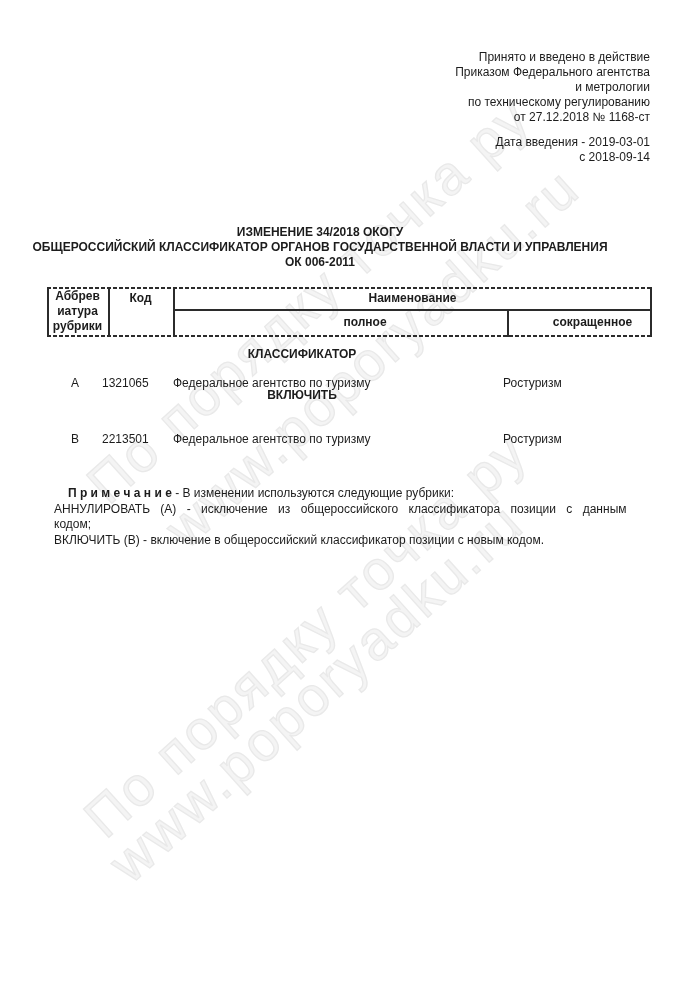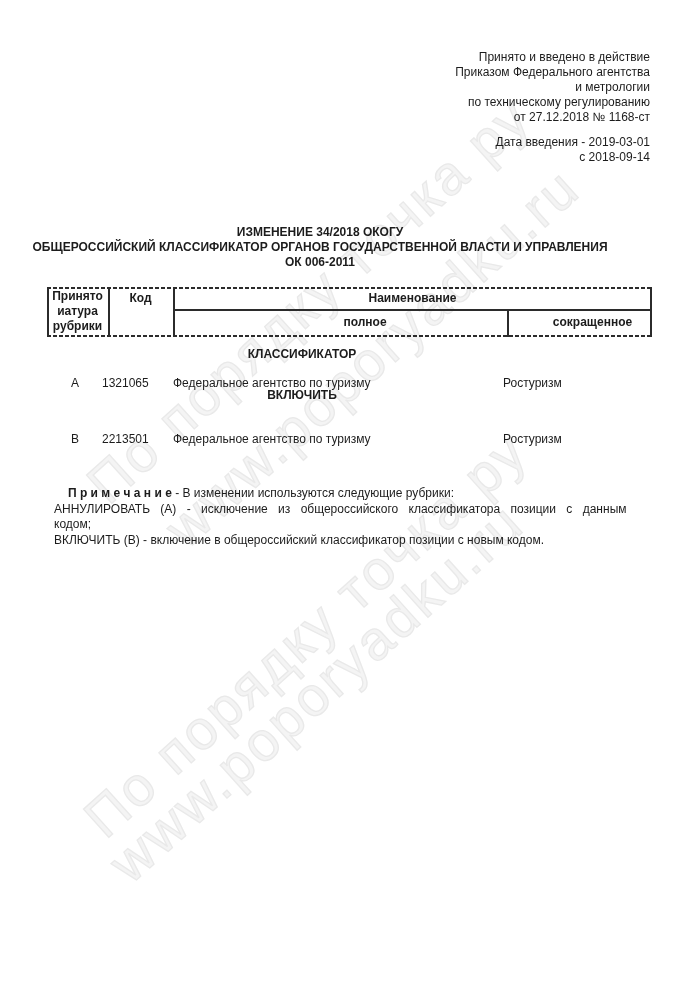--- a/index.html
+++ b/index.html
@@ -67,21 +67,21 @@
   <div class="dash" style="top:0;"></div>
   <div class="dash" style="top:48px;"></div>
   <div class="solid-h" style="left:126px;top:22px;width:479px;"></div>
   <div class="solid-v" style="left:0;top:0;height:50px;"></div>
   <div class="solid-v" style="left:61px;top:0;height:50px;"></div>
   <div class="solid-v" style="left:126px;top:0;height:50px;"></div>
   <div class="solid-v" style="left:460px;top:22px;height:28px;"></div>
   <div class="solid-v" style="left:603px;top:0;height:50px;"></div>
 
   <div class="cell" style="left:0;top:2px;width:61px;line-height:15px;">
-    <div>Принято</div>
+    <div>Аббрев</div>
     <div>иатура</div>
     <div>рубрики</div>
   </div>
   <div class="cell" style="left:61px;top:4px;width:65px;">Код</div>
   <div class="cell" style="left:126px;top:4px;width:479px;">Наименование</div>
   <div class="cell" style="left:126px;top:28px;width:384px;">полное</div>
   <div class="cell" style="left:460px;top:28px;width:145px;padding-left:13px;">сокращенное</div>
 </div>
 
 <div class="abs action" style="top:347px;">КЛАССИФИКАТОР</div>

